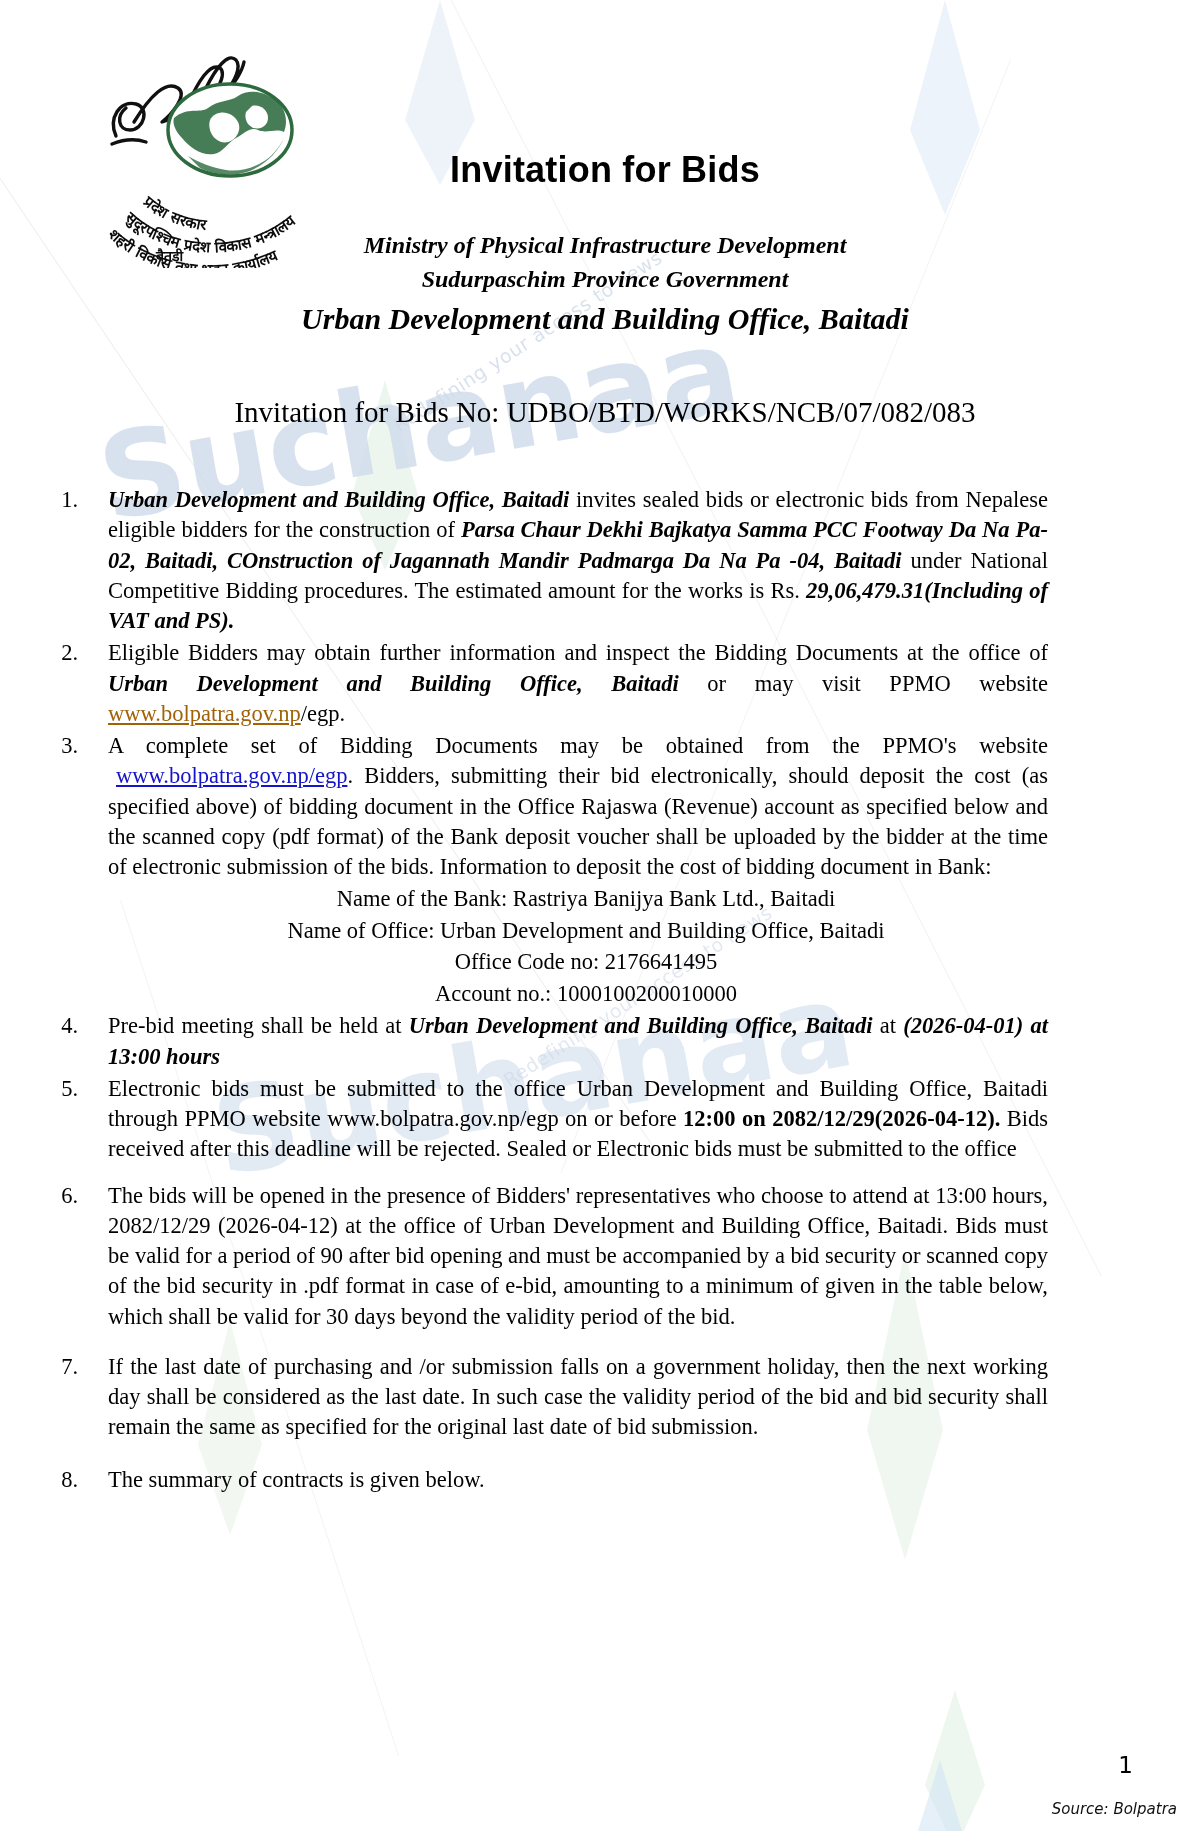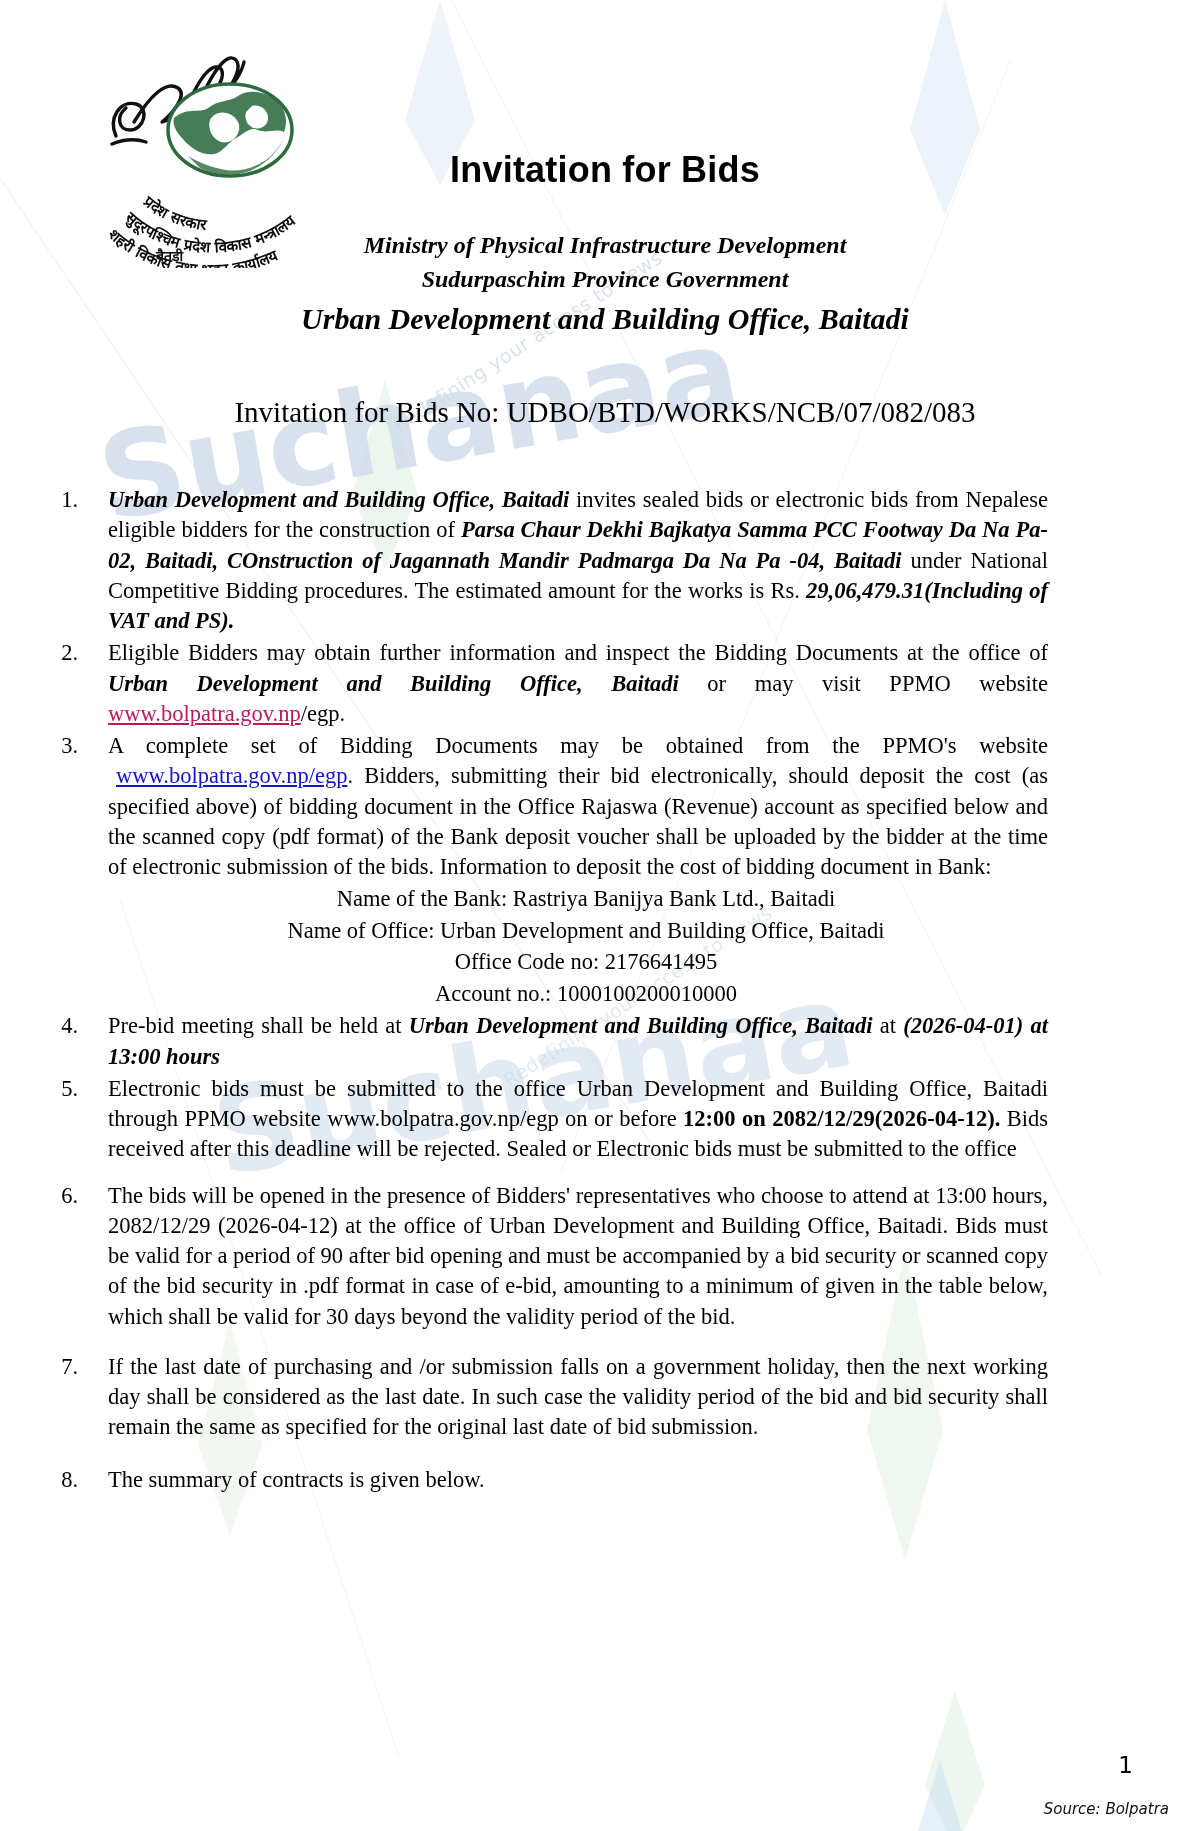--- a/index.html
+++ b/index.html
@@ -156,21 +156,21 @@
     text-align: left;
   }
   .bi { font-weight: bold; font-style: italic; }
   .b  { font-weight: bold; }
   a.link {
     color: #1414c8;
     text-decoration: underline;
     margin-left: 8px;
   }
   .plainlink {
-    color: #be185d;
+    color: #a16207;
     text-decoration: underline;
   }
   .bank-lines {
     margin-top: 1px;
   }
   .bank-lines div {
     text-align: center;
     line-height: 1.4;
     margin-left: 16px;
   }
@@ -181,21 +181,21 @@
   
   .page-number {
     position: absolute;
     right: 48px;
     top: 1752px;
     font-size: 23px;
     font-family: "DejaVu Sans", sans-serif;
   }
   .source-note {
     position: absolute;
-    right: 12px;
+    right: 4px;
     top: 1800px;
     font-family: "DejaVu Sans", sans-serif;
     font-style: italic;
     font-size: 15px;
     color: #111;
   }
 </style>
 </head>
 <body>
 

